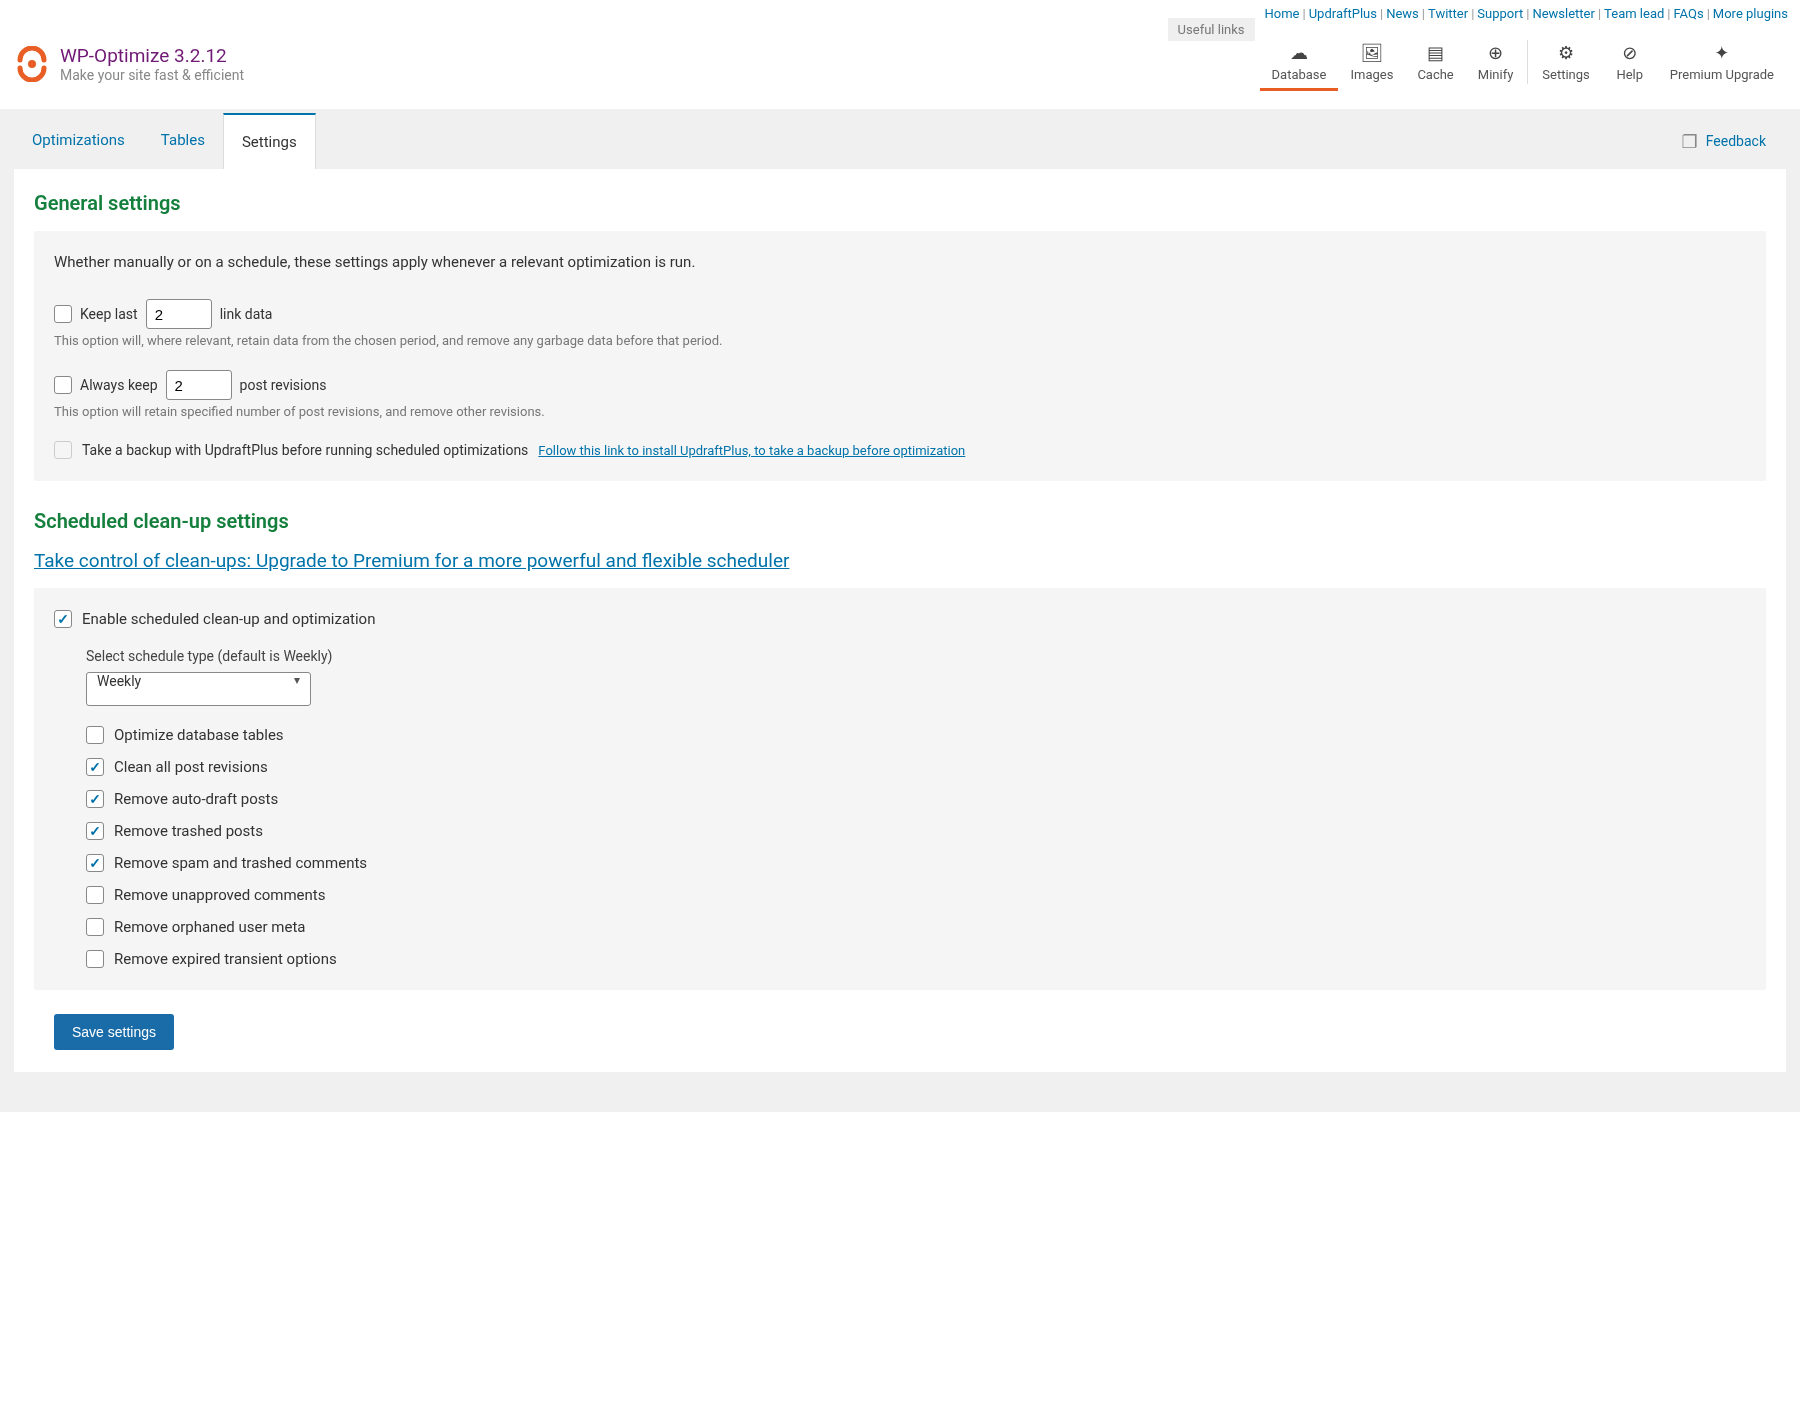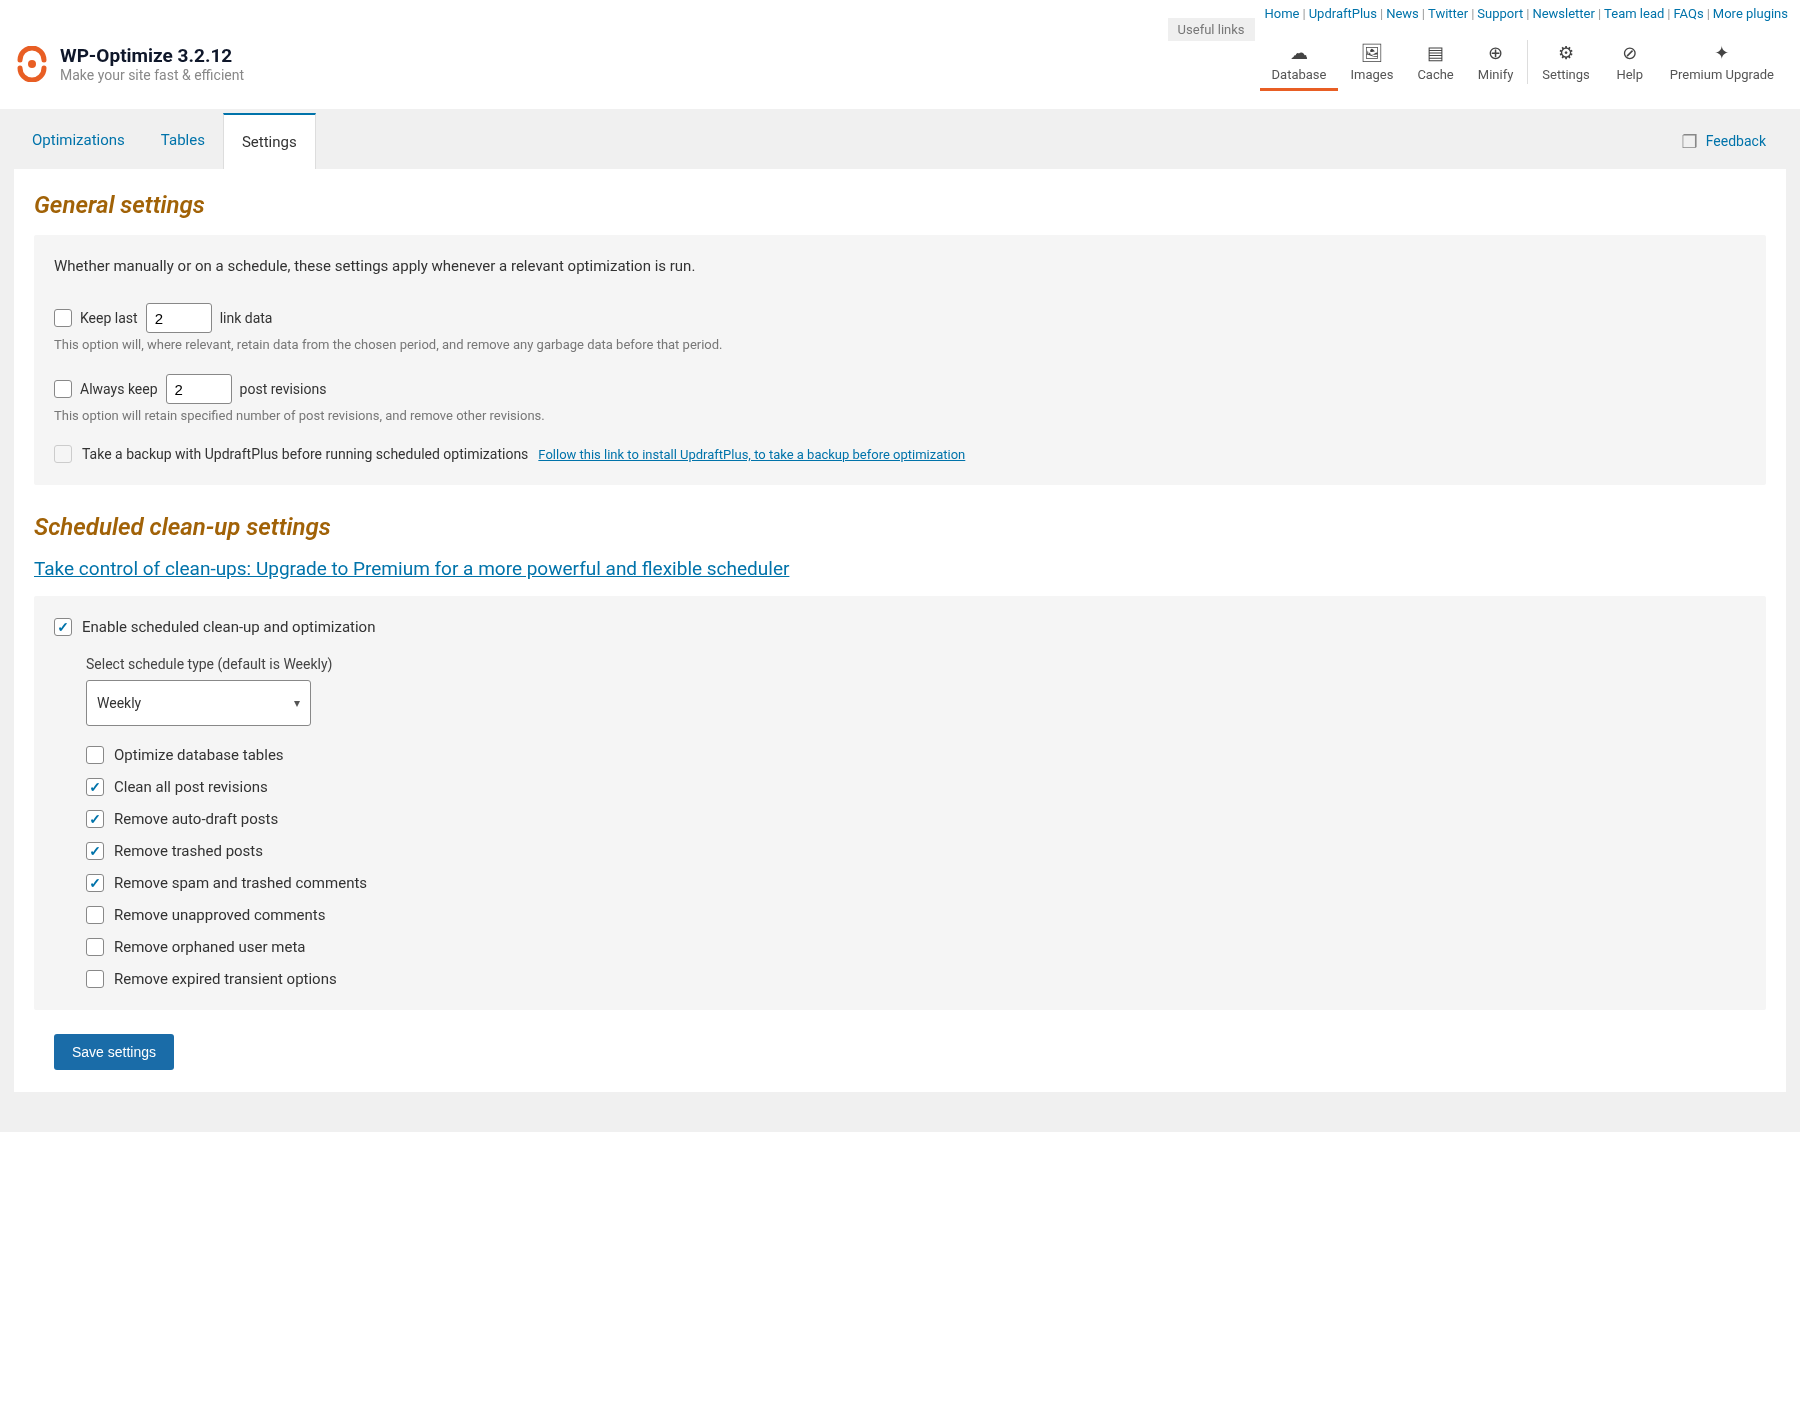--- a/index.html
+++ b/index.html
@@ -33,21 +33,21 @@
   display: flex;
   align-items: center;
   padding: 10px 14px 18px;
   background: #fff;
 }
 .logo-wrap { display: flex; align-items: center; }
 .logo-circle {
   width: 36px; height: 36px; margin-right: 10px;
   display: flex; align-items: center; justify-content: center;
 }
-.brand-title { font-size: 19px; font-weight: 700; color: #0f172a; }
+.brand-title { font-size: 19px; font-weight: 400; color: #701a75; }
 .brand-sub { font-size: 14px; color: #888; }
 .nav-icons { margin-left: auto; display: flex; gap: 0; align-items: flex-start; }
 .nav-group { display: flex; }
 .nav-divider { width: 1px; background: #ddd; height: 44px; margin: 4px 2px 0; }
 .nav-item {
   display: flex; flex-direction: column; align-items: center;
   padding: 6px 12px; cursor: pointer; color: #555;
   font-size: 13px; min-width: 56px;
 }
 .nav-item.active { border-bottom: 3px solid #e85e24; }
@@ -65,21 +65,21 @@
   background: #fff; color: #333;
   border-top: 2px solid #0073aa;
   border-left: 1px solid #ddd; border-right: 1px solid #ddd;
 }
 .feedback-link {
   margin-left: auto; display: flex; align-items: center;
   color: #0073aa; gap: 8px; cursor: pointer; padding-right: 20px;
 }
 .feedback-icon { color: #888; font-size: 18px; }
 .panel { background: #fff; margin: 0 14px; padding: 22px 20px; }
-h2.section-title { font-size: 24px; font-weight: 600; margin-bottom: 16px; color: #a16207; font-style: italic; }
+h2.section-title { font-size: 20px; font-weight: 600; margin-bottom: 16px; color: #15803d; }
 .settings-box {
   background: #f5f5f5; padding: 22px 20px; border-radius: 2px;
   margin-bottom: 28px;
 }
 .intro-text { font-size: 15px; color: #333; margin-bottom: 28px; }
 .opt-row { display: flex; align-items: center; gap: 8px; margin-bottom: 4px; }
 .opt-desc { font-size: 13px; color: #777; margin-bottom: 22px; margin-top: 4px; }
 .num-input {
   width: 66px; height: 30px; border: 1px solid #888;
   border-radius: 3px; padding: 0 8px; font-size: 15px;
@@ -95,22 +95,22 @@
 .checkbox.disabled { background: #f5f5f5; border-color: #ccc; }
 .link-inline { color: #0073aa; text-decoration: underline; font-size: 13px; }
 .premium-link {
   display: inline-block; color: #0073aa; text-decoration: underline;
   font-size: 19px; margin-bottom: 16px;
 }
 .sched-box { background: #f5f5f5; padding: 22px 20px; border-radius: 2px; }
 .sched-sub { margin-left: 32px; margin-top: 20px; }
 .sched-label { font-size: 14px; color: #444; margin-bottom: 8px; }
 .select-wrap {
-  width: 225px; height: 46px; border: 1px solid #888; border-radius: 3px;
-  background: #fff; display: flex; align-items: center; padding: 0 10px;
+  width: 225px; height: 34px; border: 1px solid #888; border-radius: 3px;
+  background: #fff; display: flex; padding: 0 10px;
   justify-content: space-between; cursor: pointer; margin-bottom: 20px;
 }
 .chevron { font-size: 12px; color: #555; }
 .check-list { display: flex; flex-direction: column; gap: 14px; }
 .check-item { display: flex; align-items: center; gap: 10px; font-size: 15px; color: #333; }
 .save-btn {
   margin: 24px 20px 0; padding: 10px 18px; background: #1a6ca8;
   color: #fff; border: none; border-radius: 3px; font-size: 14px;
   cursor: pointer;
 }

